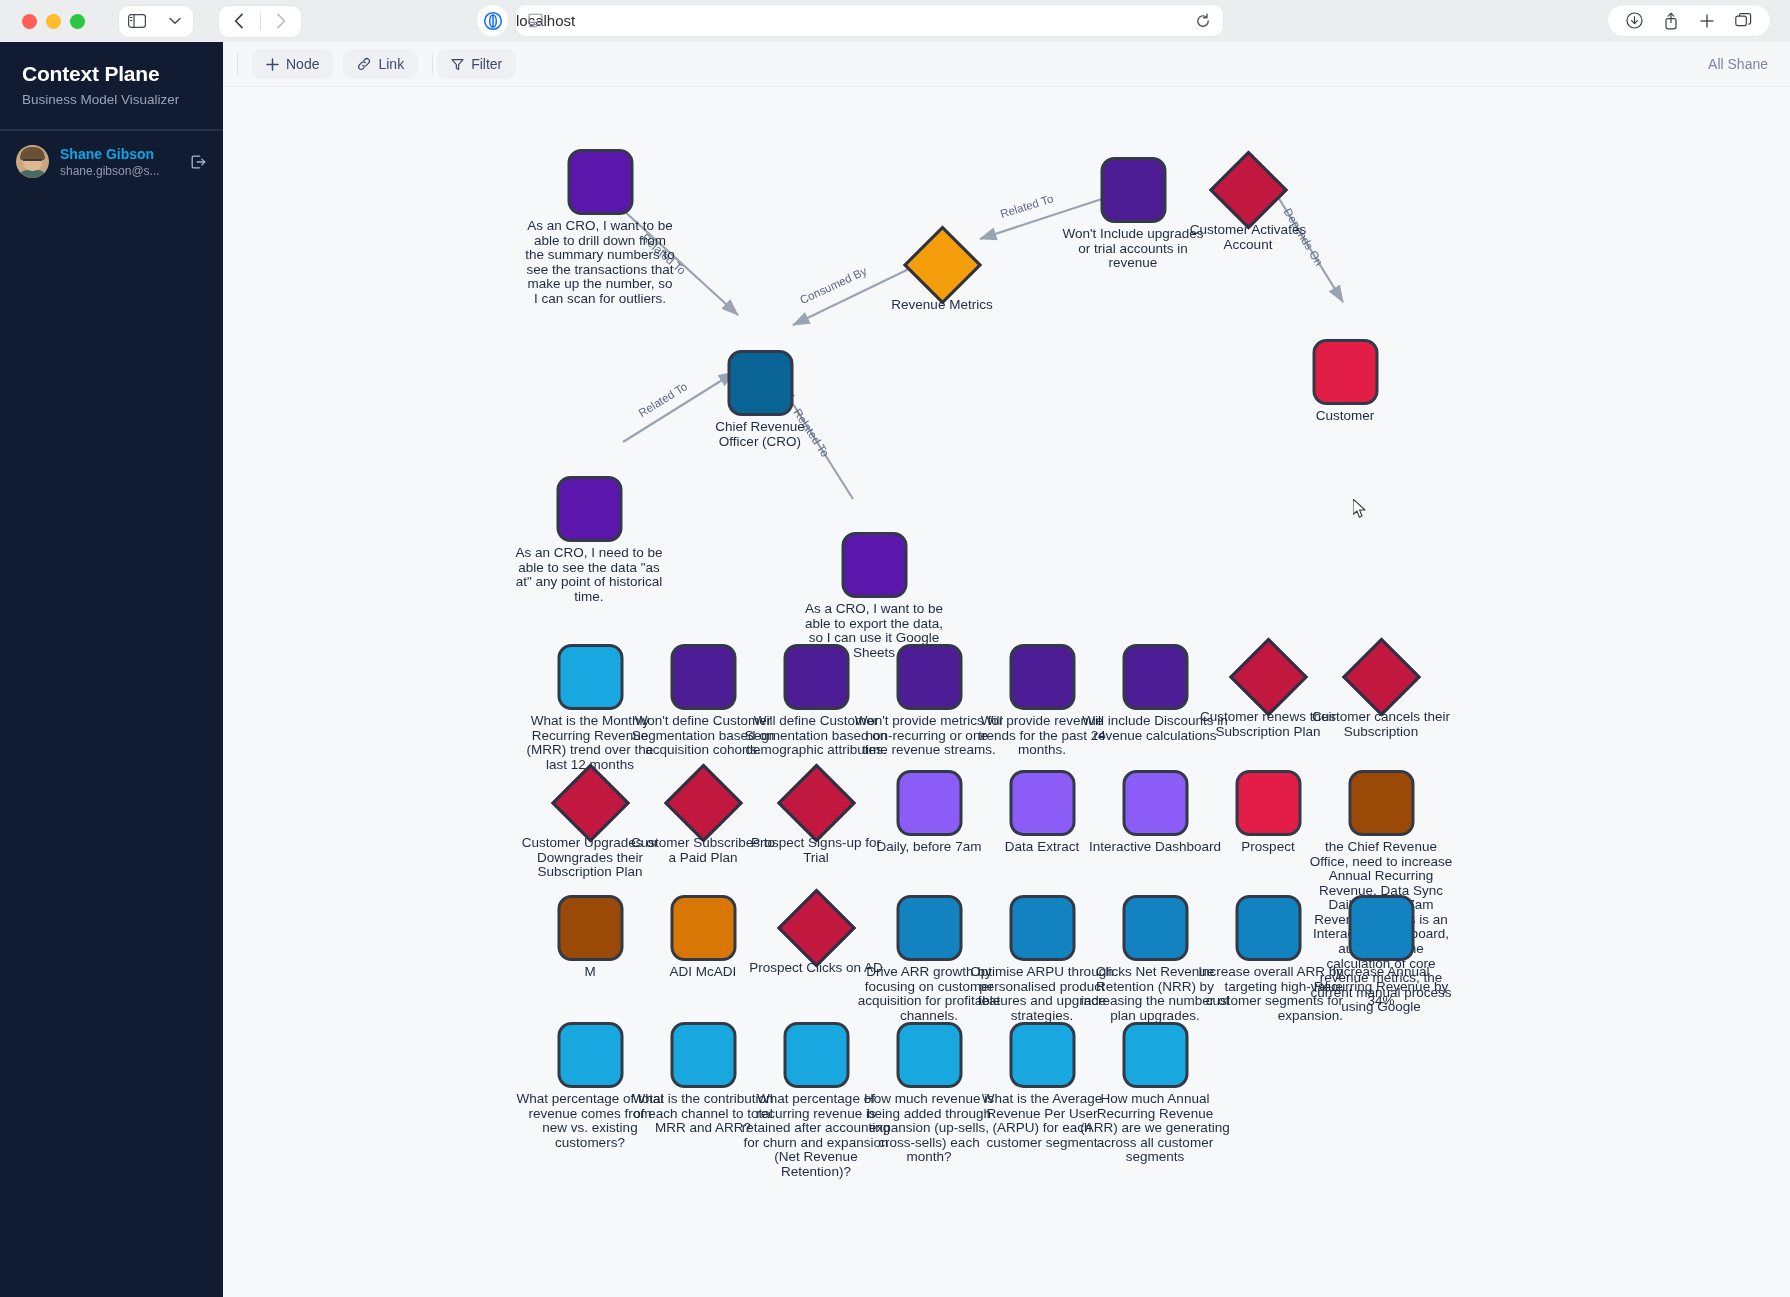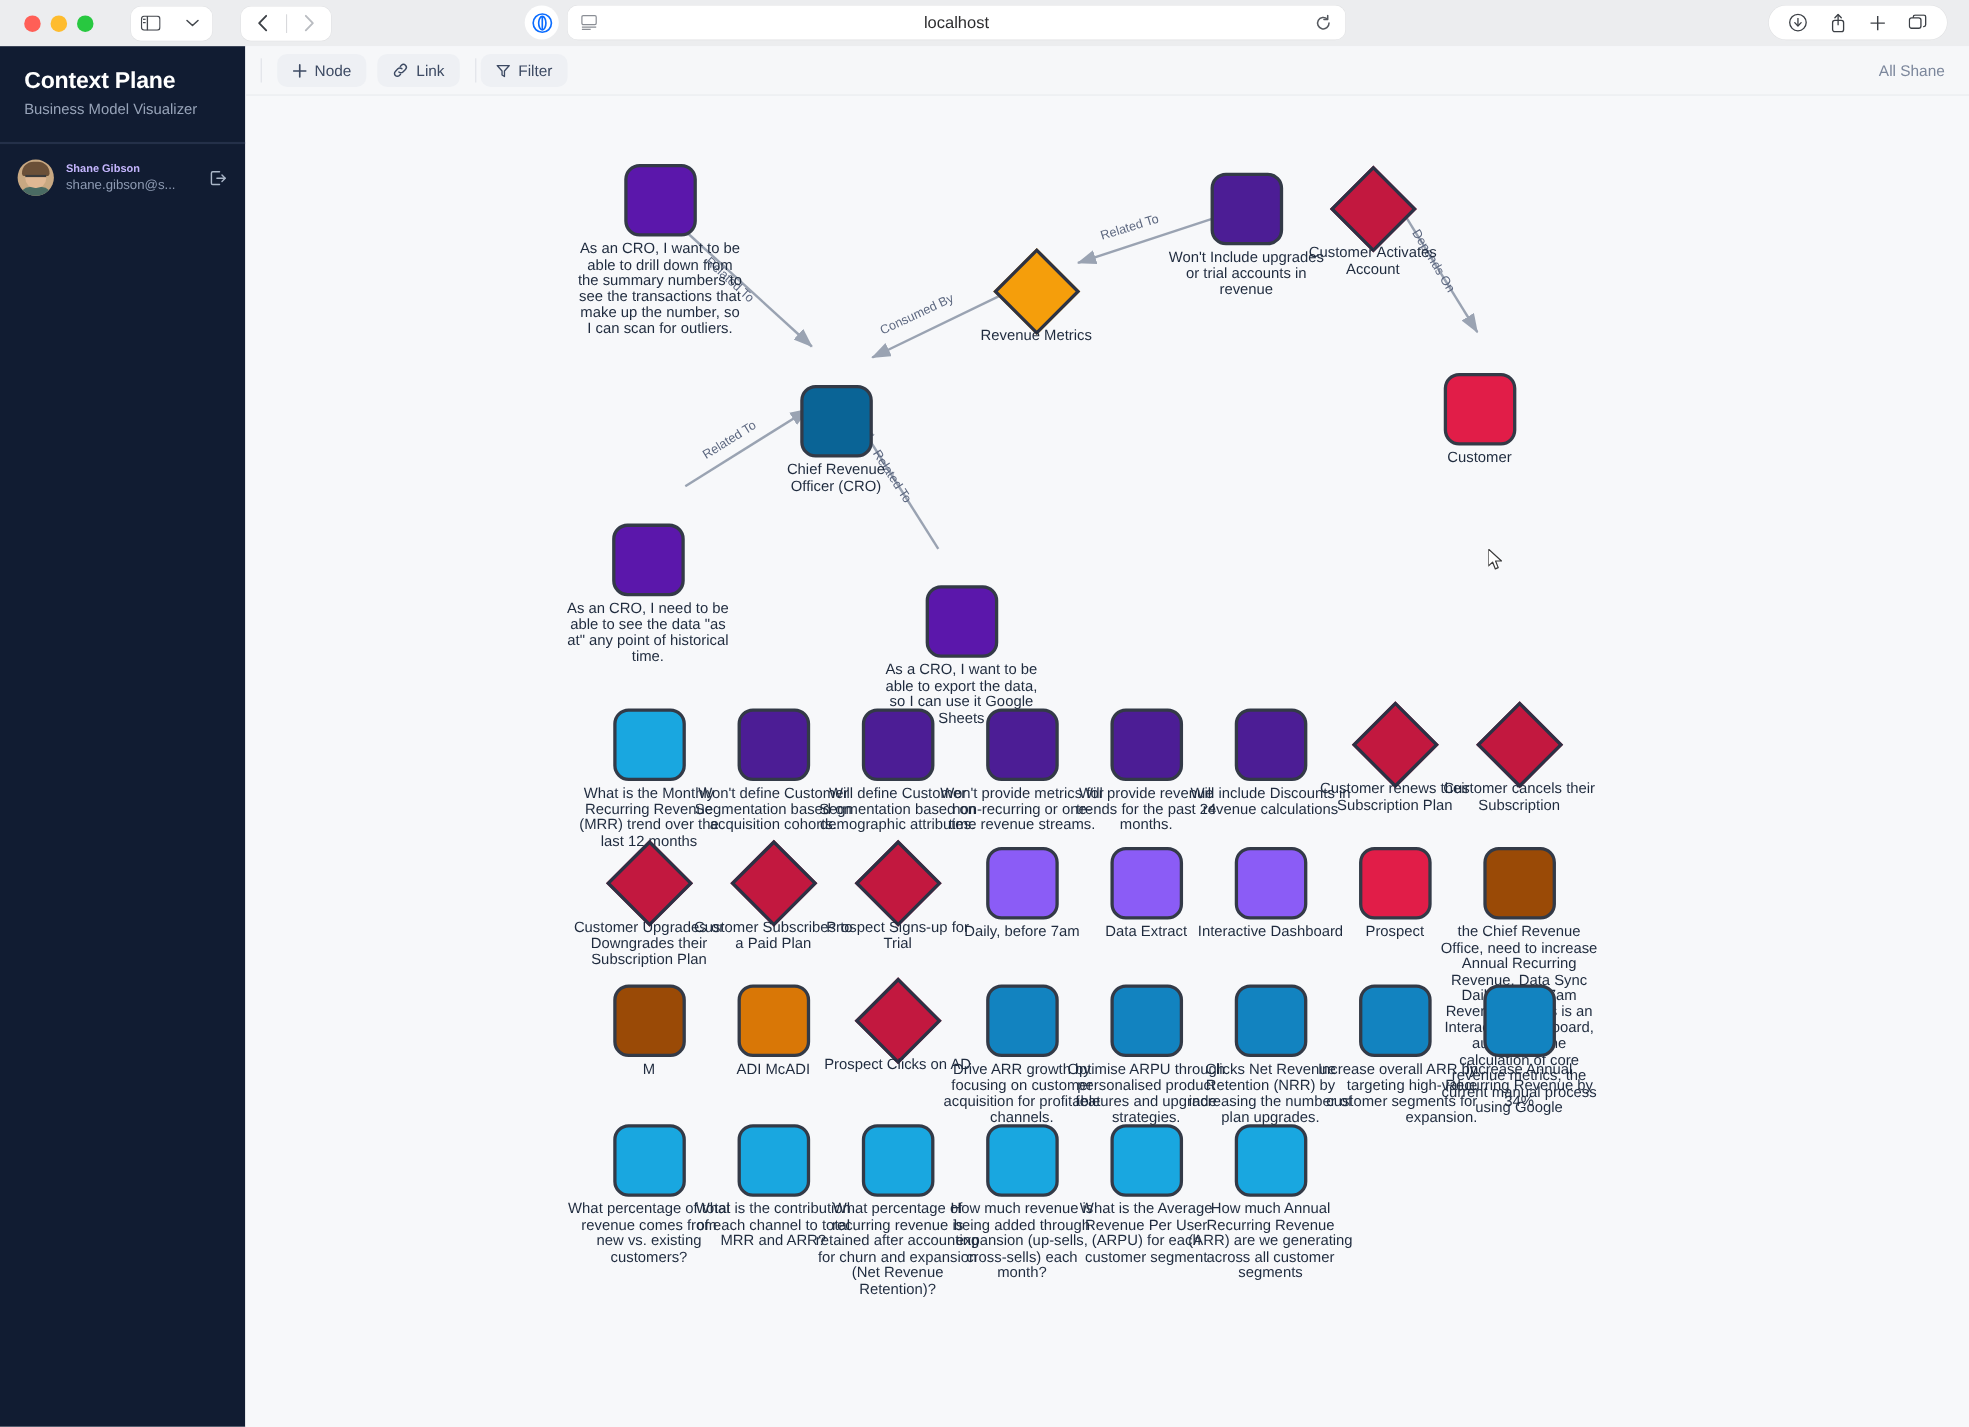--- a/index.html
+++ b/index.html
@@ -40,21 +40,21 @@
     width: 31px; height: 31px; border-radius: 50%; background: #fff;
     display: flex; align-items: center; justify-content: center;
   }
   .url-bar {
     width: 707px; height: 31px; background: #fff; border-radius: 9px;
     display: flex; align-items: center; position: relative;
     box-shadow: 0 0 0 0.5px rgba(0,0,0,0.05);
   }
   .url-reader-icon { position: absolute; left: 12px; display:flex; }
   .url-text {
-    flex: 1; text-align: center; font-size: 15px; color: #2c2c2e;
+    flex: 1; font-size: 15px; color: #2c2c2e;
     font-family: "Liberation Sans", sans-serif;
   }
   .url-reload { position: absolute; right: 12px; display:flex; cursor: pointer;}
 
   .chrome-right {
     position: absolute; right: 20px; top: 5px;
     height: 31px; background: #fff; border-radius: 16px;
     display: flex; align-items: center; gap: 20px; padding: 0 18px;
     box-shadow: 0 0 0 0.5px rgba(0,0,0,0.05);
   }
@@ -79,21 +79,21 @@
     padding: 14px 16px; display: flex; align-items: center; gap: 11px;
   }
   .avatar {
     width: 33px; height: 33px; border-radius: 50%;
     background: #c8a882; flex: 0 0 33px; position: relative; overflow: hidden;
   }
   .avatar .hair { position:absolute; left:4px; top:2px; width:25px; height:13px; background:#6b5038; border-radius:12px 12px 3px 3px;}
   .avatar .face { position:absolute; left:7px; top:8px; width:19px; height:18px; background:#e0b894; border-radius:9px;}
   .avatar .glasses { position:absolute; left:7px; top:14px; width:19px; height:4px; border-top:2px solid #3b3b3b; }
   .avatar .body { position:absolute; left:2px; top:25px; width:29px; height:12px; background:#4a6b63; border-radius:9px 9px 0 0;}
-  .u-name { font-size: 10px; font-weight: bold; color: #c4b5fd; }
+  .u-name { font-size: 14px; font-weight: bold; color: #0ea5e9; }
   .u-mail { font-size: 12px; color: #8e9bb3; margin-top: 2px; }
   .logout { margin-left: auto; cursor: pointer; display:flex; }
 
   
   .topbar {
     position: absolute; left: 223px; top: 42px; width: 1567px; height: 45px;
     background: #f6f7f9; border-bottom: 1px solid #e6e8ec;
     display: flex; align-items: center;
   }
   .tabs-pill {

